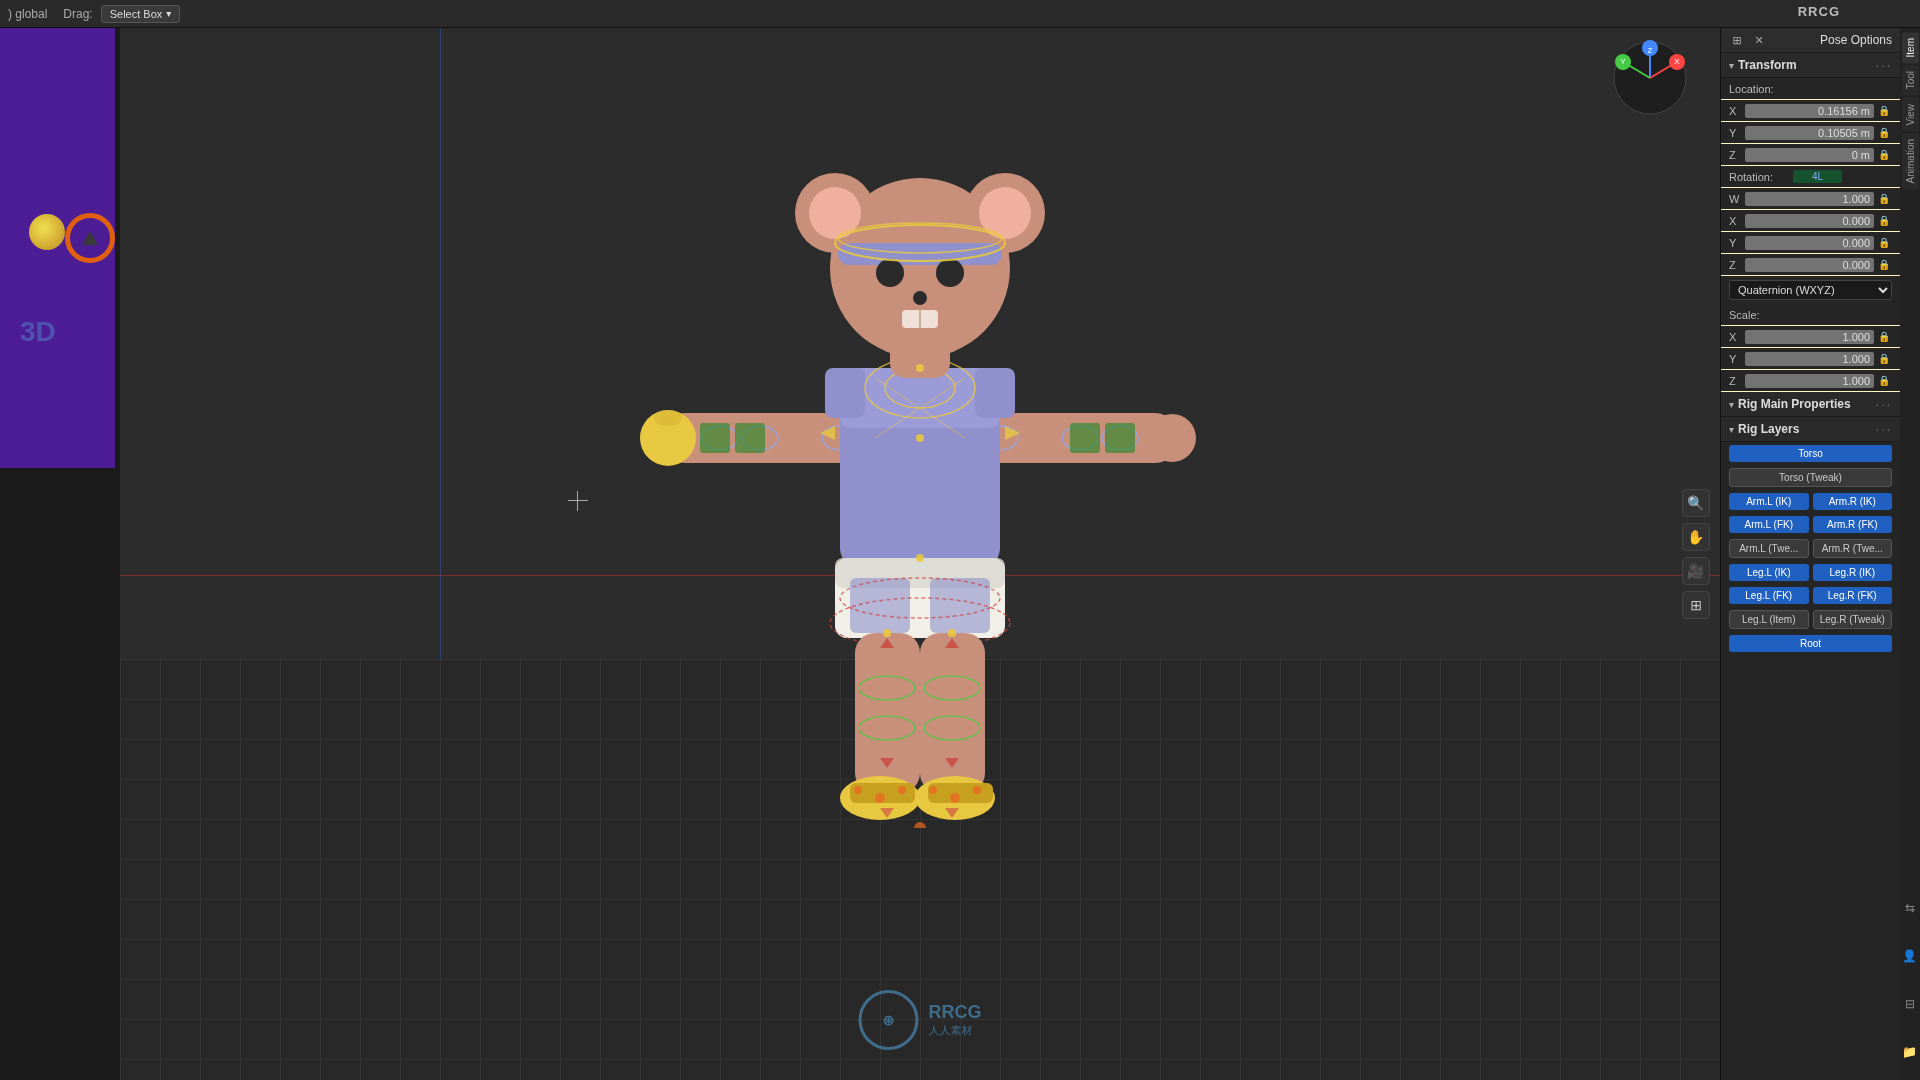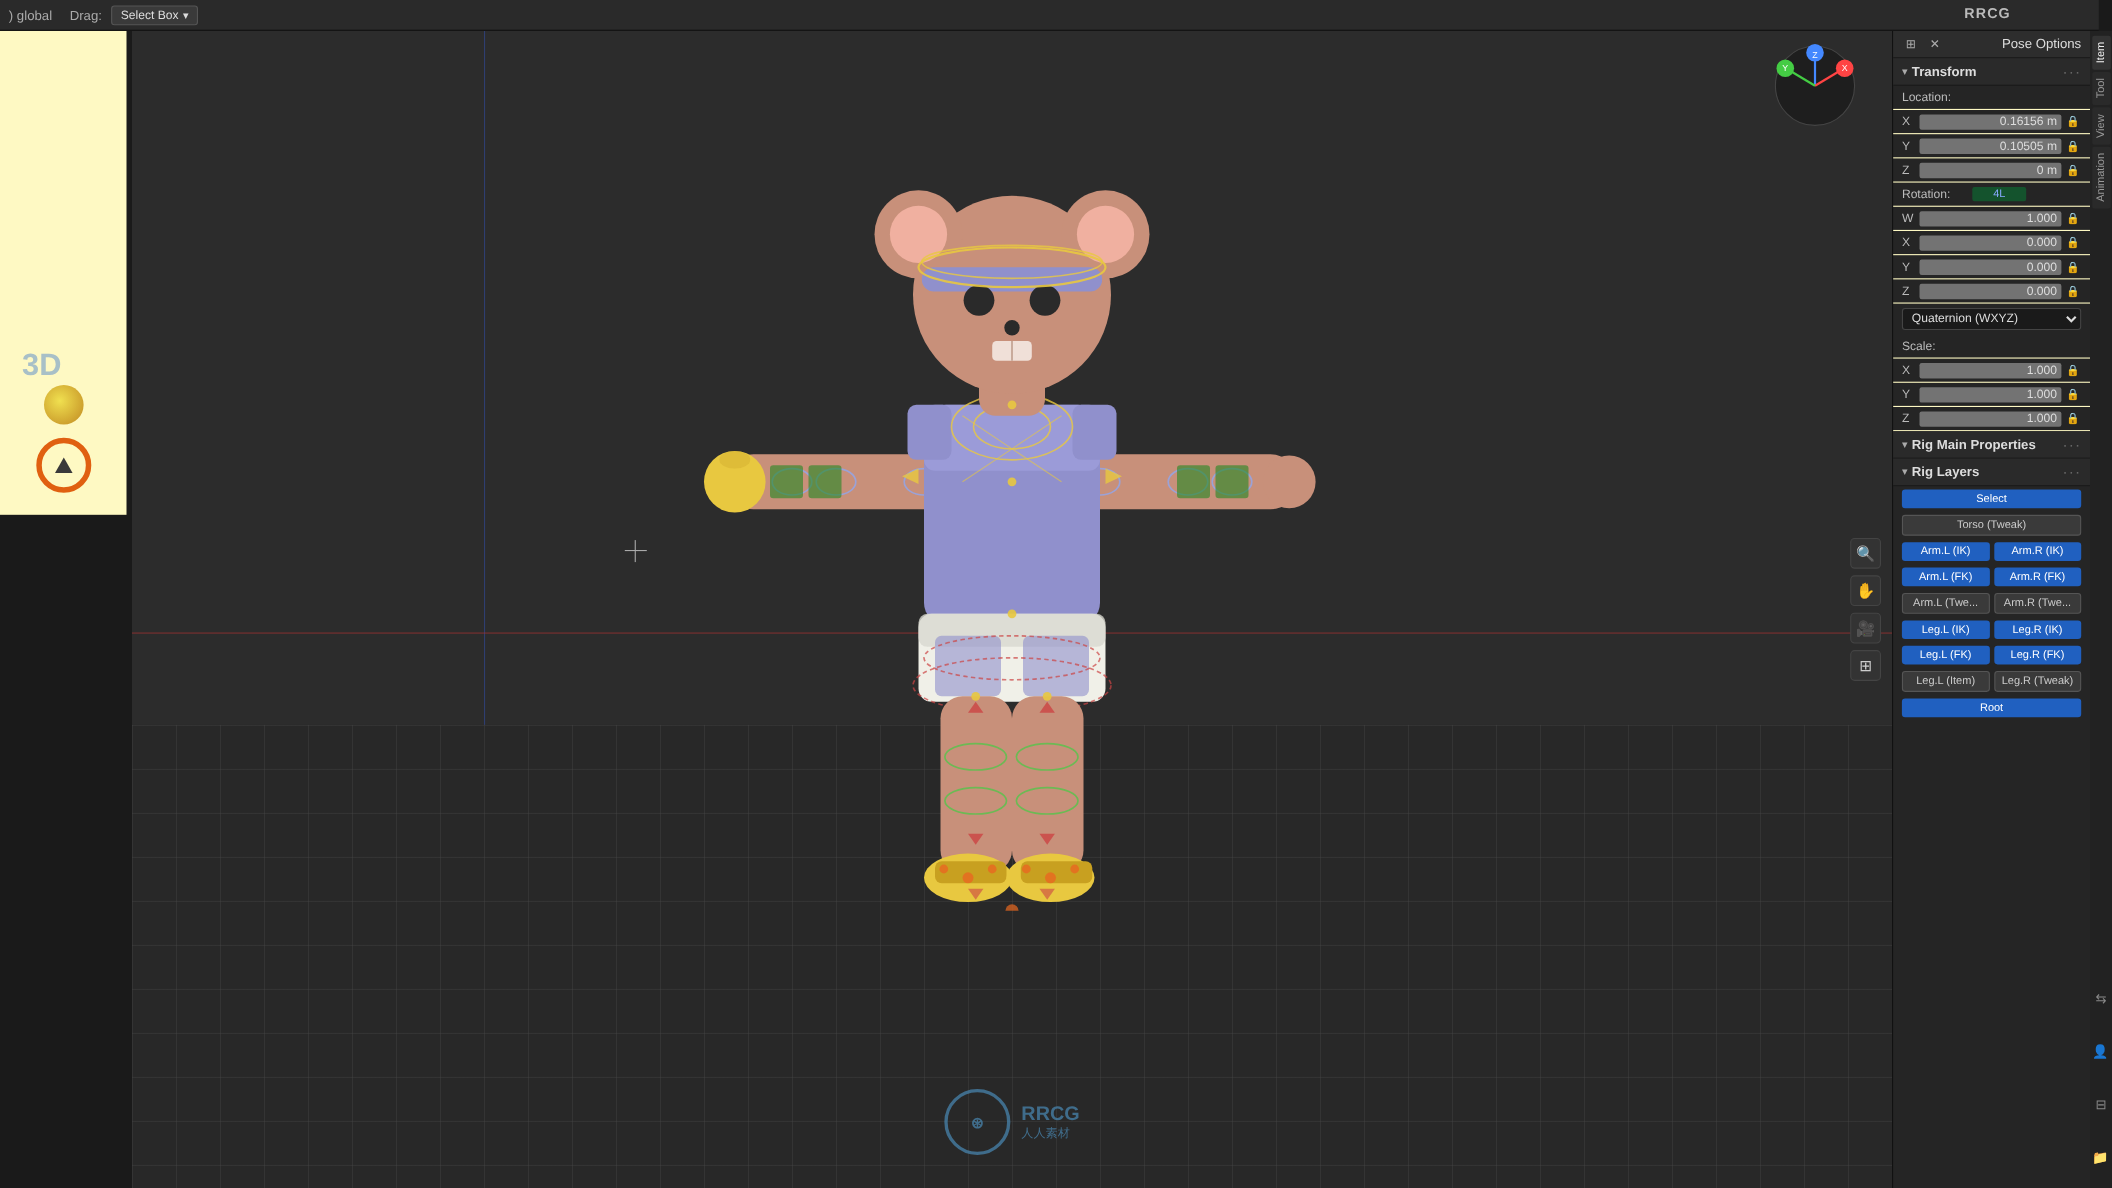--- a/index.html
+++ b/index.html
@@ -9,21 +9,21 @@
       overflow: hidden;
       background: #1a1a1a;
       font-family: 'Arial', sans-serif;
       font-size: 12px;
       color: #cccccc;
     }
 
     
     #topbar {
       position: absolute;
-      top: 0; left: 0; right: 12px;
+      top: 0; left: 0; right: 0;
       height: 28px;
       background: #2a2a2a;
       display: flex;
       align-items: center;
       padding: 0 8px;
       z-index: 100;
       border-bottom: 1px solid #111;
     }
     #topbar .mode-label {
       color: #aaa;
@@ -433,24 +433,24 @@
       cursor: pointer;
     }
 
     
     #preview-panel {
       position: absolute;
       top: 28px;
       left: 0;
       width: 115px;
       height: 440px;
-      background: #fef9c3;
+      background: #4c1d95;
       z-index: 5;
       display: flex;
-      flex-direction: column;
+      flex-direction: row;
       align-items: center;
       justify-content: flex-end;
       padding-bottom: 20px;
     }
     .preview-icon-1 {
       width: 36px;
       height: 36px;
       border-radius: 50%;
       background: radial-gradient(circle at 40% 40%, #f0e050, #c08820);
       margin-bottom: 12px;
@@ -774,21 +774,21 @@
       <span class="section-dots">···</span>
     </div>
 
     <div class="section-header">
       <span class="section-chevron">▾</span>
       <span class="section-title">Rig Layers</span>
       <span class="section-dots">···</span>
     </div>
 
     <div class="rig-btn-row">
-      <button class="rig-btn blue full">Select</button>
+      <button class="rig-btn blue full">Torso</button>
     </div>
 
     <div class="rig-btn-row">
       <button class="rig-btn gray full">Torso (Tweak)</button>
     </div>
 
     <div class="rig-btn-row">
       <button class="rig-btn blue">Arm.L (IK)</button>
       <button class="rig-btn blue">Arm.R (IK)</button>
     </div>

